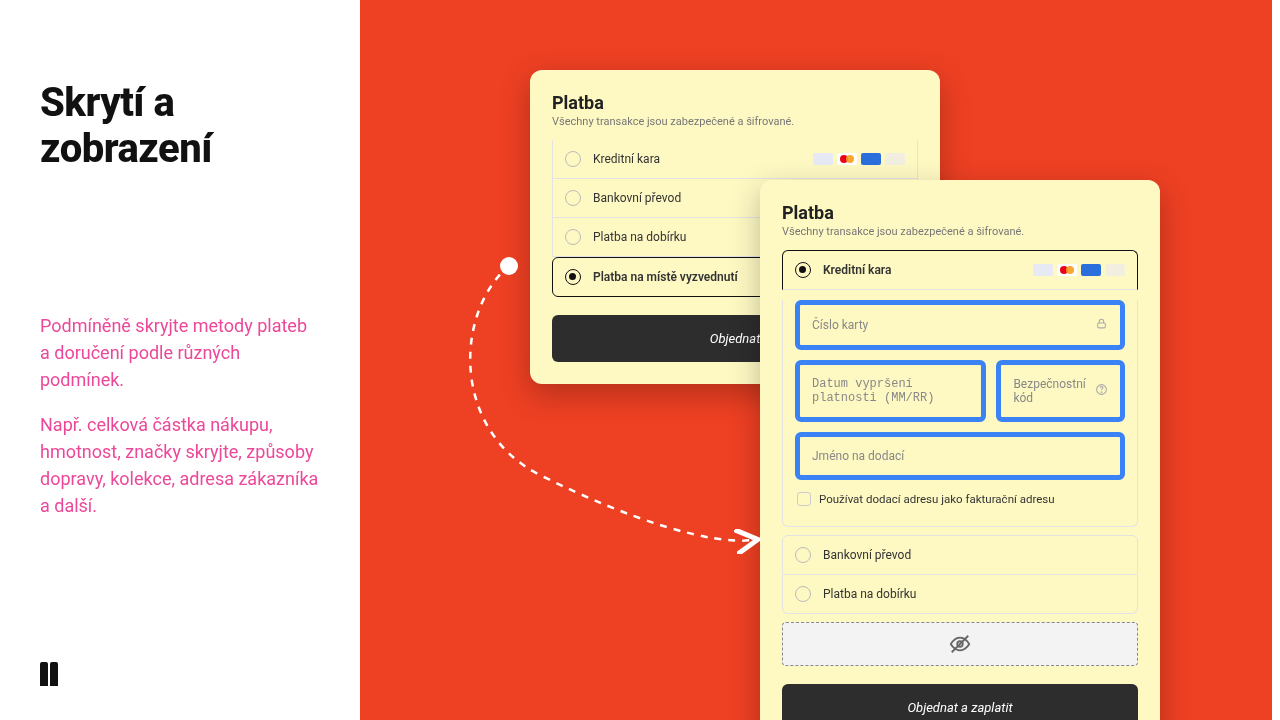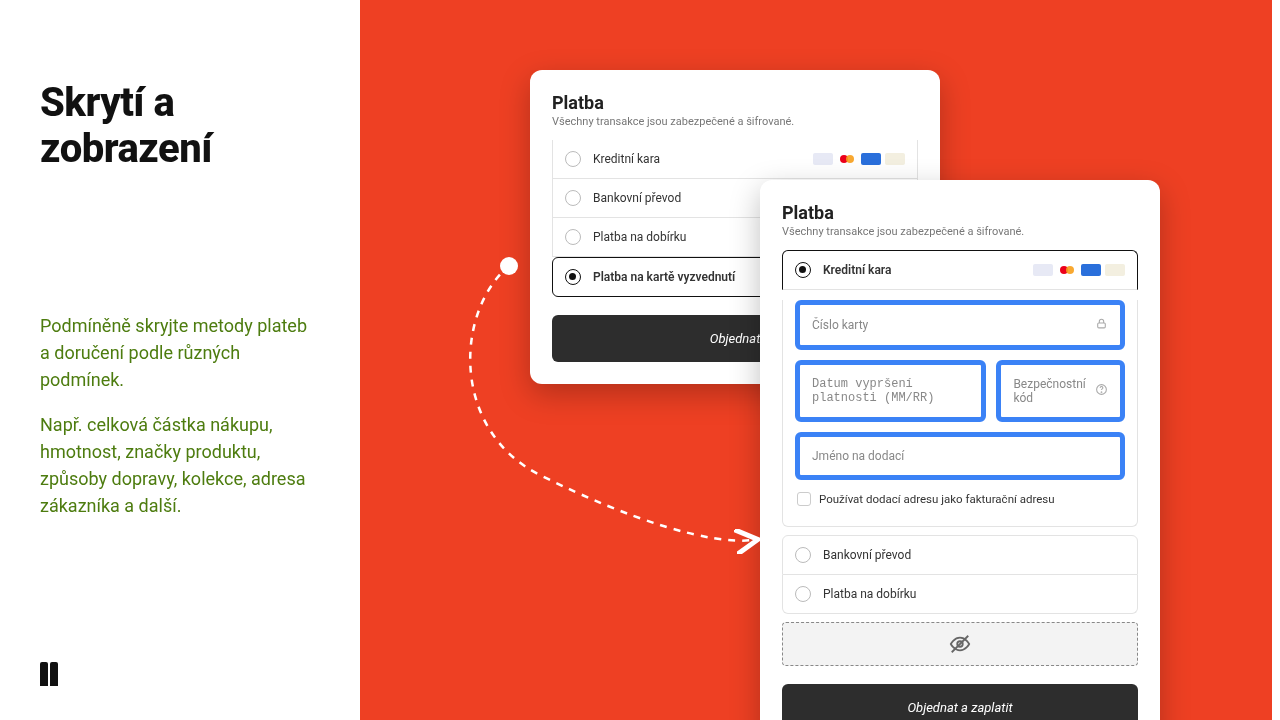--- a/index.html
+++ b/index.html
@@ -1,25 +1,25 @@
 <!DOCTYPE html>
 <html><head>
 <meta charset="utf-8">
 <style>
   * { box-sizing: border-box; margin: 0; padding: 0; }
   html, body { width: 1280px; height: 720px; font-family: -apple-system, BlinkMacSystemFont, "Segoe UI", Roboto, Helvetica, Arial, sans-serif; overflow: hidden; }
   .page { display: flex; width: 1272px; height: 720px; justify-content: center; }
   .left { width: 360px; background: #fff; padding: 80px 40px 40px 40px; position: relative; }
   .left h1 { font-size: 40px; font-weight: 800; line-height: 1.15; letter-spacing: -0.5px; color: #111; }
-  .left .desc { margin-top: 140px; font-size: 18px; line-height: 1.5; color: #4d7c0f; }
+  .left .desc { margin-top: 140px; font-size: 18px; line-height: 1.5; color: #ec4899; }
   .left .desc p + p { margin-top: 18px; }
   .logo { position: absolute; left: 40px; bottom: 30px; width: 24px; height: 28px; }
   .logo span{ display:inline-block; width:8px; height:24px; background:#111; margin-right:2px; border-radius:2px 2px 0 0;}
   .right { flex: 1; background: #ee4023; position: relative; }
-  .card { position: absolute; background: #ffffff; border-radius: 12px; box-shadow: 0 10px 30px rgba(0,0,0,0.25); padding: 22px; }
+  .card { position: absolute; background: #fef9c3; border-radius: 12px; box-shadow: 0 10px 30px rgba(0,0,0,0.25); padding: 22px; }
   .card-a { left: 170px; top: 70px; width: 410px; }
   .card-b { left: 400px; top: 180px; width: 400px; }
   .card h2 { font-size: 18px; font-weight: 700; color: #222; }
   .card .sub { font-size: 11px; color: #777; margin-top: 2px; margin-bottom: 12px; }
   .opt { display:flex; align-items:center; border:1px solid #e3e3e3; border-top:none; padding:11px 12px; font-size:12px; color:#333; cursor:pointer; }
   .opt:first-of-type { border-top:1px solid #e3e3e3; border-radius:6px 6px 0 0;}
   .opt:last-of-type { border-radius:0 0 6px 6px; }
   .opt.selected { border:1.5px solid #111; border-radius:6px; font-weight:600; }
   .opt .radio { width:16px; height:16px; border:1.5px solid #bbb; border-radius:50%; margin-right:12px; flex:none; position:relative;}
   .opt.selected .radio { border-color:#111; }
@@ -51,21 +51,21 @@
 <body>
 
 <div class="page">
   <div class="left">
     <h1>
       <span>Skrytí  a</span><br>
       <span>zobrazení</span>
     </h1>
     <div class="desc">
       <p>Podmíněně skryjte metody plateb a doručení podle různých podmínek.</p>
-      <p>Např. celková částka nákupu, hmotnost, značky produktu, způsoby dopravy, kolekce, adresa zákazníka a další.</p>
+      <p>Např. celková částka nákupu, hmotnost, značky skryjte, způsoby dopravy, kolekce, adresa zákazníka a další.</p>
     </div>
     <div class="logo"><span></span><span></span></div>
   </div>
 
   <div class="right">
 
     <div class="card card-a">
       <h2>Platba</h2>
       <div class="sub">Všechny transakce jsou zabezpečené a šifrované.</div>
 
@@ -82,21 +82,21 @@
       <div class="opt">
         <span class="radio"></span>
         <span>Bankovní převod</span>
       </div>
       <div class="opt">
         <span class="radio"></span>
         <span>Platba na dobírku</span>
       </div>
       <div class="opt selected">
         <span class="radio"></span>
-        <span>Platba na kartě vyzvednutí</span>
+        <span>Platba na místě vyzvednutí</span>
       </div>
 
       <div class="btn">Objednat</div>
     </div>
 
     <div class="card card-b">
       <h2>Platba</h2>
       <div class="sub">Všechny transakce jsou zabezpečené a šifrované.</div>
 
       <div class="opt-group-top">

